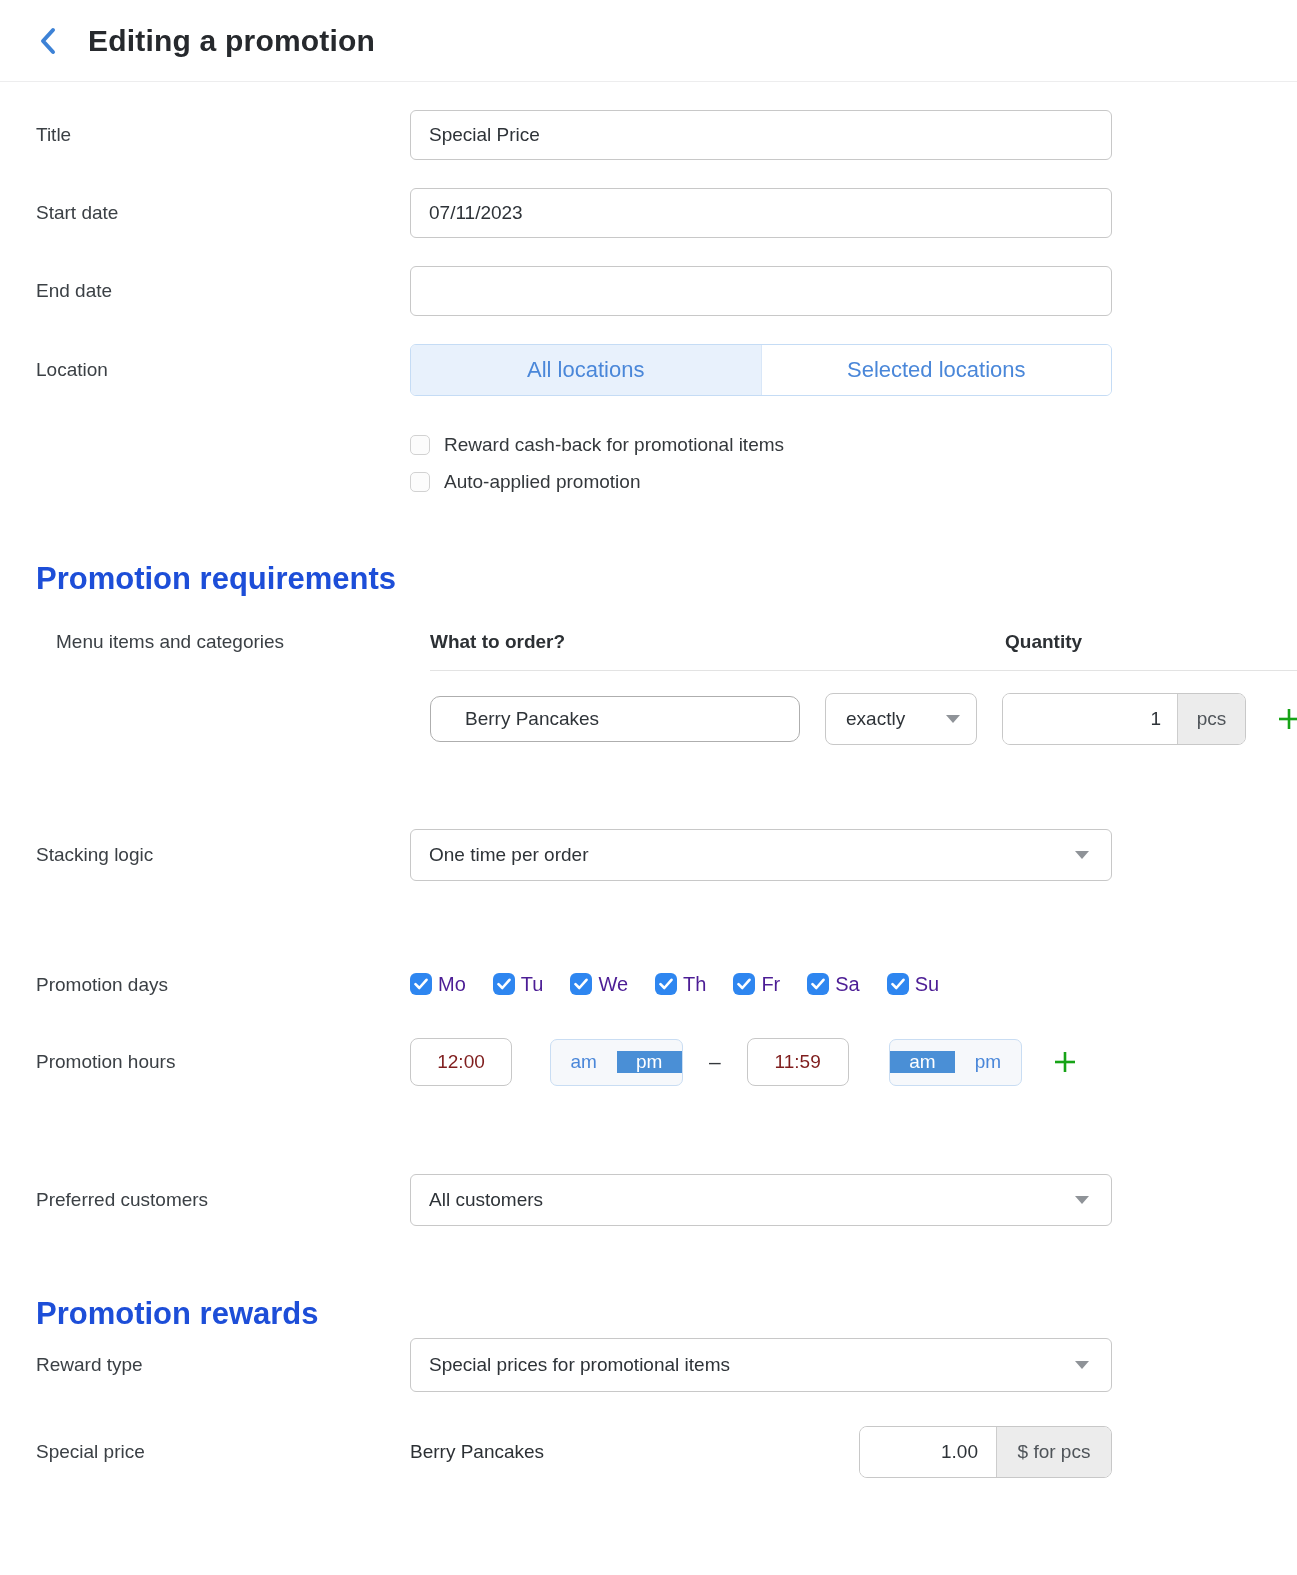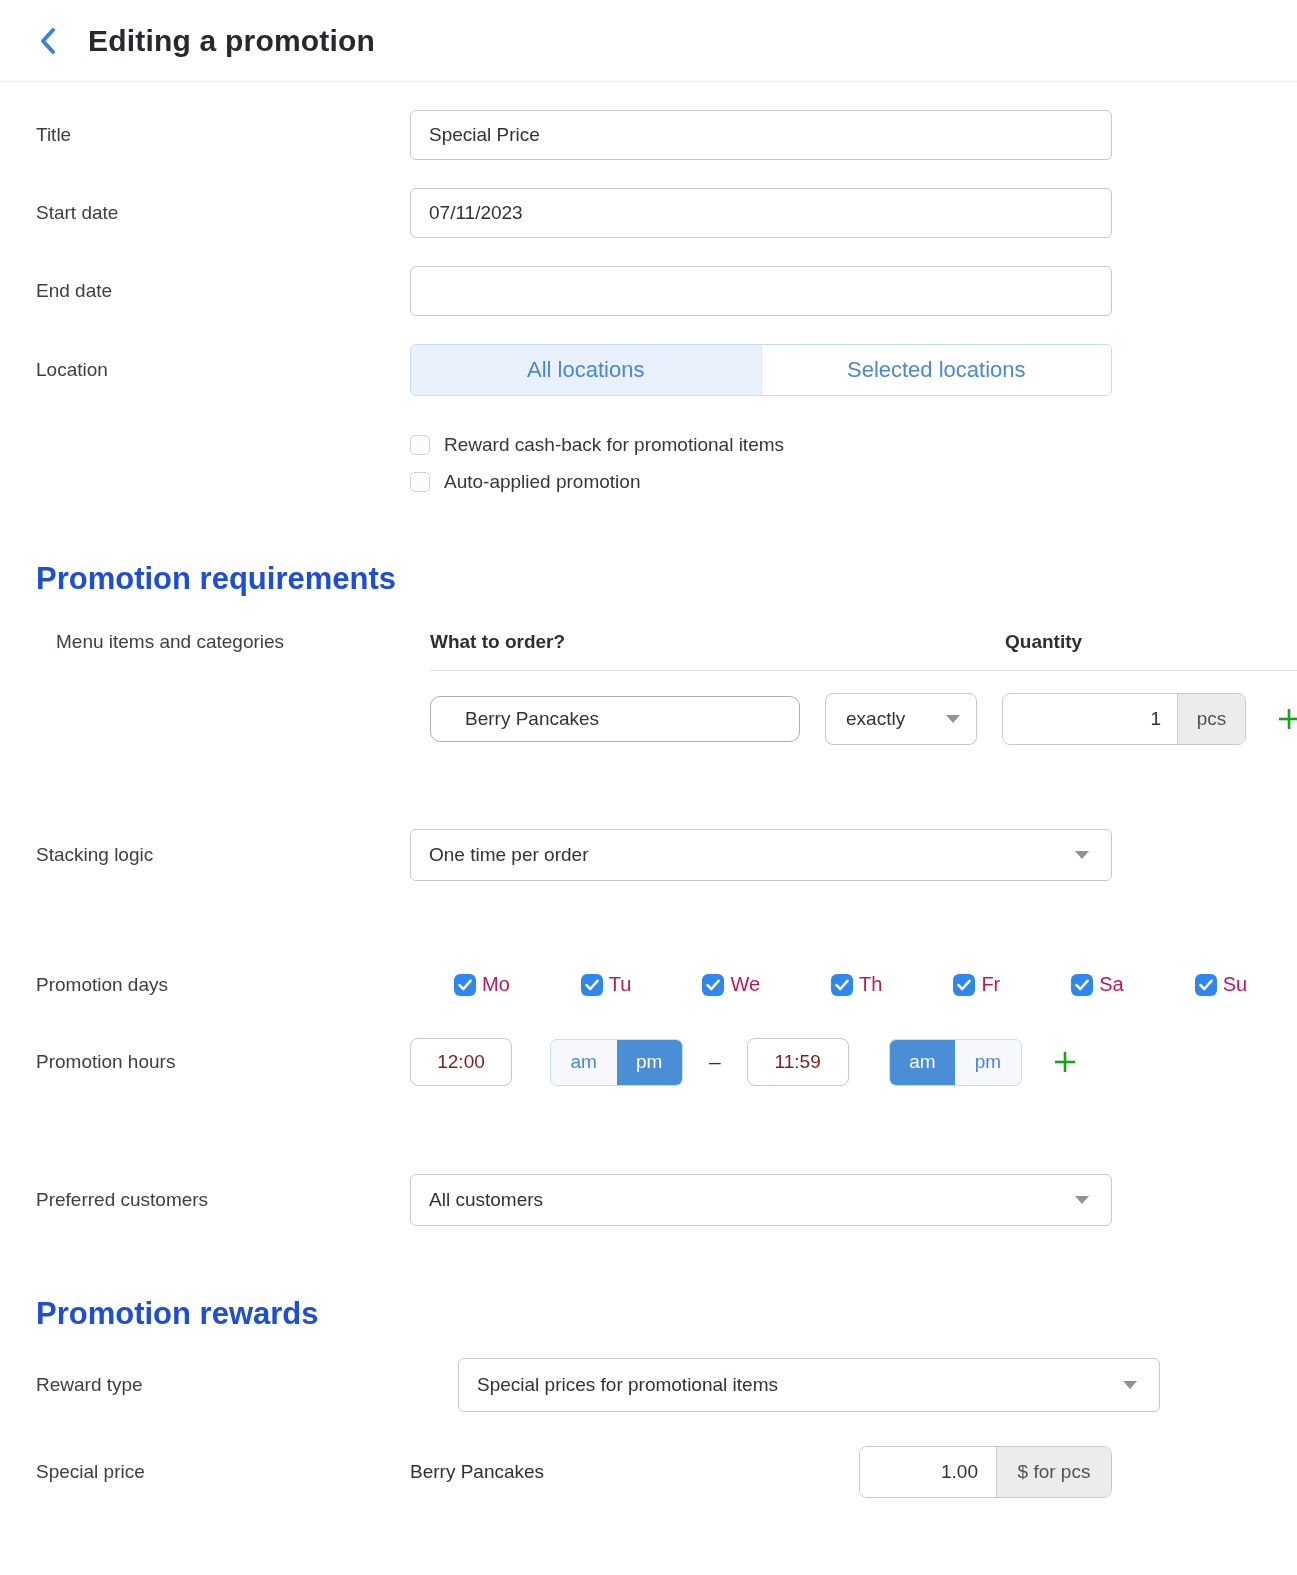--- a/index.html
+++ b/index.html
@@ -100,50 +100,50 @@
     width:702px; height:52px; border:1px solid #c8c8c8; border-radius:6px;
     display:flex; align-items:center; justify-content:space-between;
     padding:0 22px 0 18px; font-size:19px; color:#2e3338; cursor:pointer; background:#fff;
   }
 
   .mt-stacking { margin-top:84px; margin-bottom:0; }
 
   
   .days-row { margin-top:92px; margin-bottom:0; }
   .days { display:flex; align-items:center; gap:27px; }
-  .day { display:flex; align-items:flex-end; gap:6px; font-size:20px; color:#be185d; cursor:pointer;margin-left:44px; }
+  .day { display:flex; align-items:flex-start; gap:6px; font-size:20px; color:#4c1d95; cursor:pointer; }
   .day-box {
     width:22px; height:22px; background:#2e86f0; border-radius:6px;
     display:flex; align-items:center; justify-content:center;
   }
 
   
   .hours-row { margin-top:42px; margin-bottom:0; }
   .hours { display:flex; align-items:center; }
   .time-input {
     width:102px; height:48px; border:1px solid #c8c8c8; border-radius:8px;
     text-align:center; font-size:19px; color:#7f1d1d; outline:none; font-family:inherit;
   }
   .ampm {
     display:flex; width:133px; height:47px; border:1px solid #c9ddf3; border-radius:7px;
-    overflow:hidden; margin-left:38px; background:#f6f8fb;
+    overflow:hidden; margin-left:38px; background:#f6f8fb;align-items:center;
   }
   .ampm .opt {
     flex:1; display:flex; align-items:center; justify-content:center;
     font-size:19px; color:#4a87d9; cursor:pointer;
   }
   .ampm .opt.sel { background:#4a8fd6; color:#fff; }
   .hours .dash { margin:0 26px; font-size:21px; color:#34383c; }
   .ampm.second { margin-left:40px; }
 
   .customers-row { margin-top:88px; margin-bottom:8px;align-items:center; }
 
   
   .rewards-h { margin-top:72px; }
-  .reward-type-row { margin-top:28px; margin-bottom:0;gap:48px; }
+  .reward-type-row { margin-top:8px; margin-bottom:0; }
   .reward-type-row .select-lg { height:54px; }
   .special-row { margin-top:34px; margin-bottom:0; }
   .special-ctl { width:702px; display:flex; align-items:center; }
   .special-item { font-size:19px; color:#2c3034; }
   .price-group {
     margin-left:auto; display:flex; width:253px; height:52px;
     border:1px solid #c8c8c8; border-radius:8px; overflow:hidden; background:#fff;
   }
   .price-input {
     width:136px; border:none; outline:none; text-align:right; padding-right:18px;

